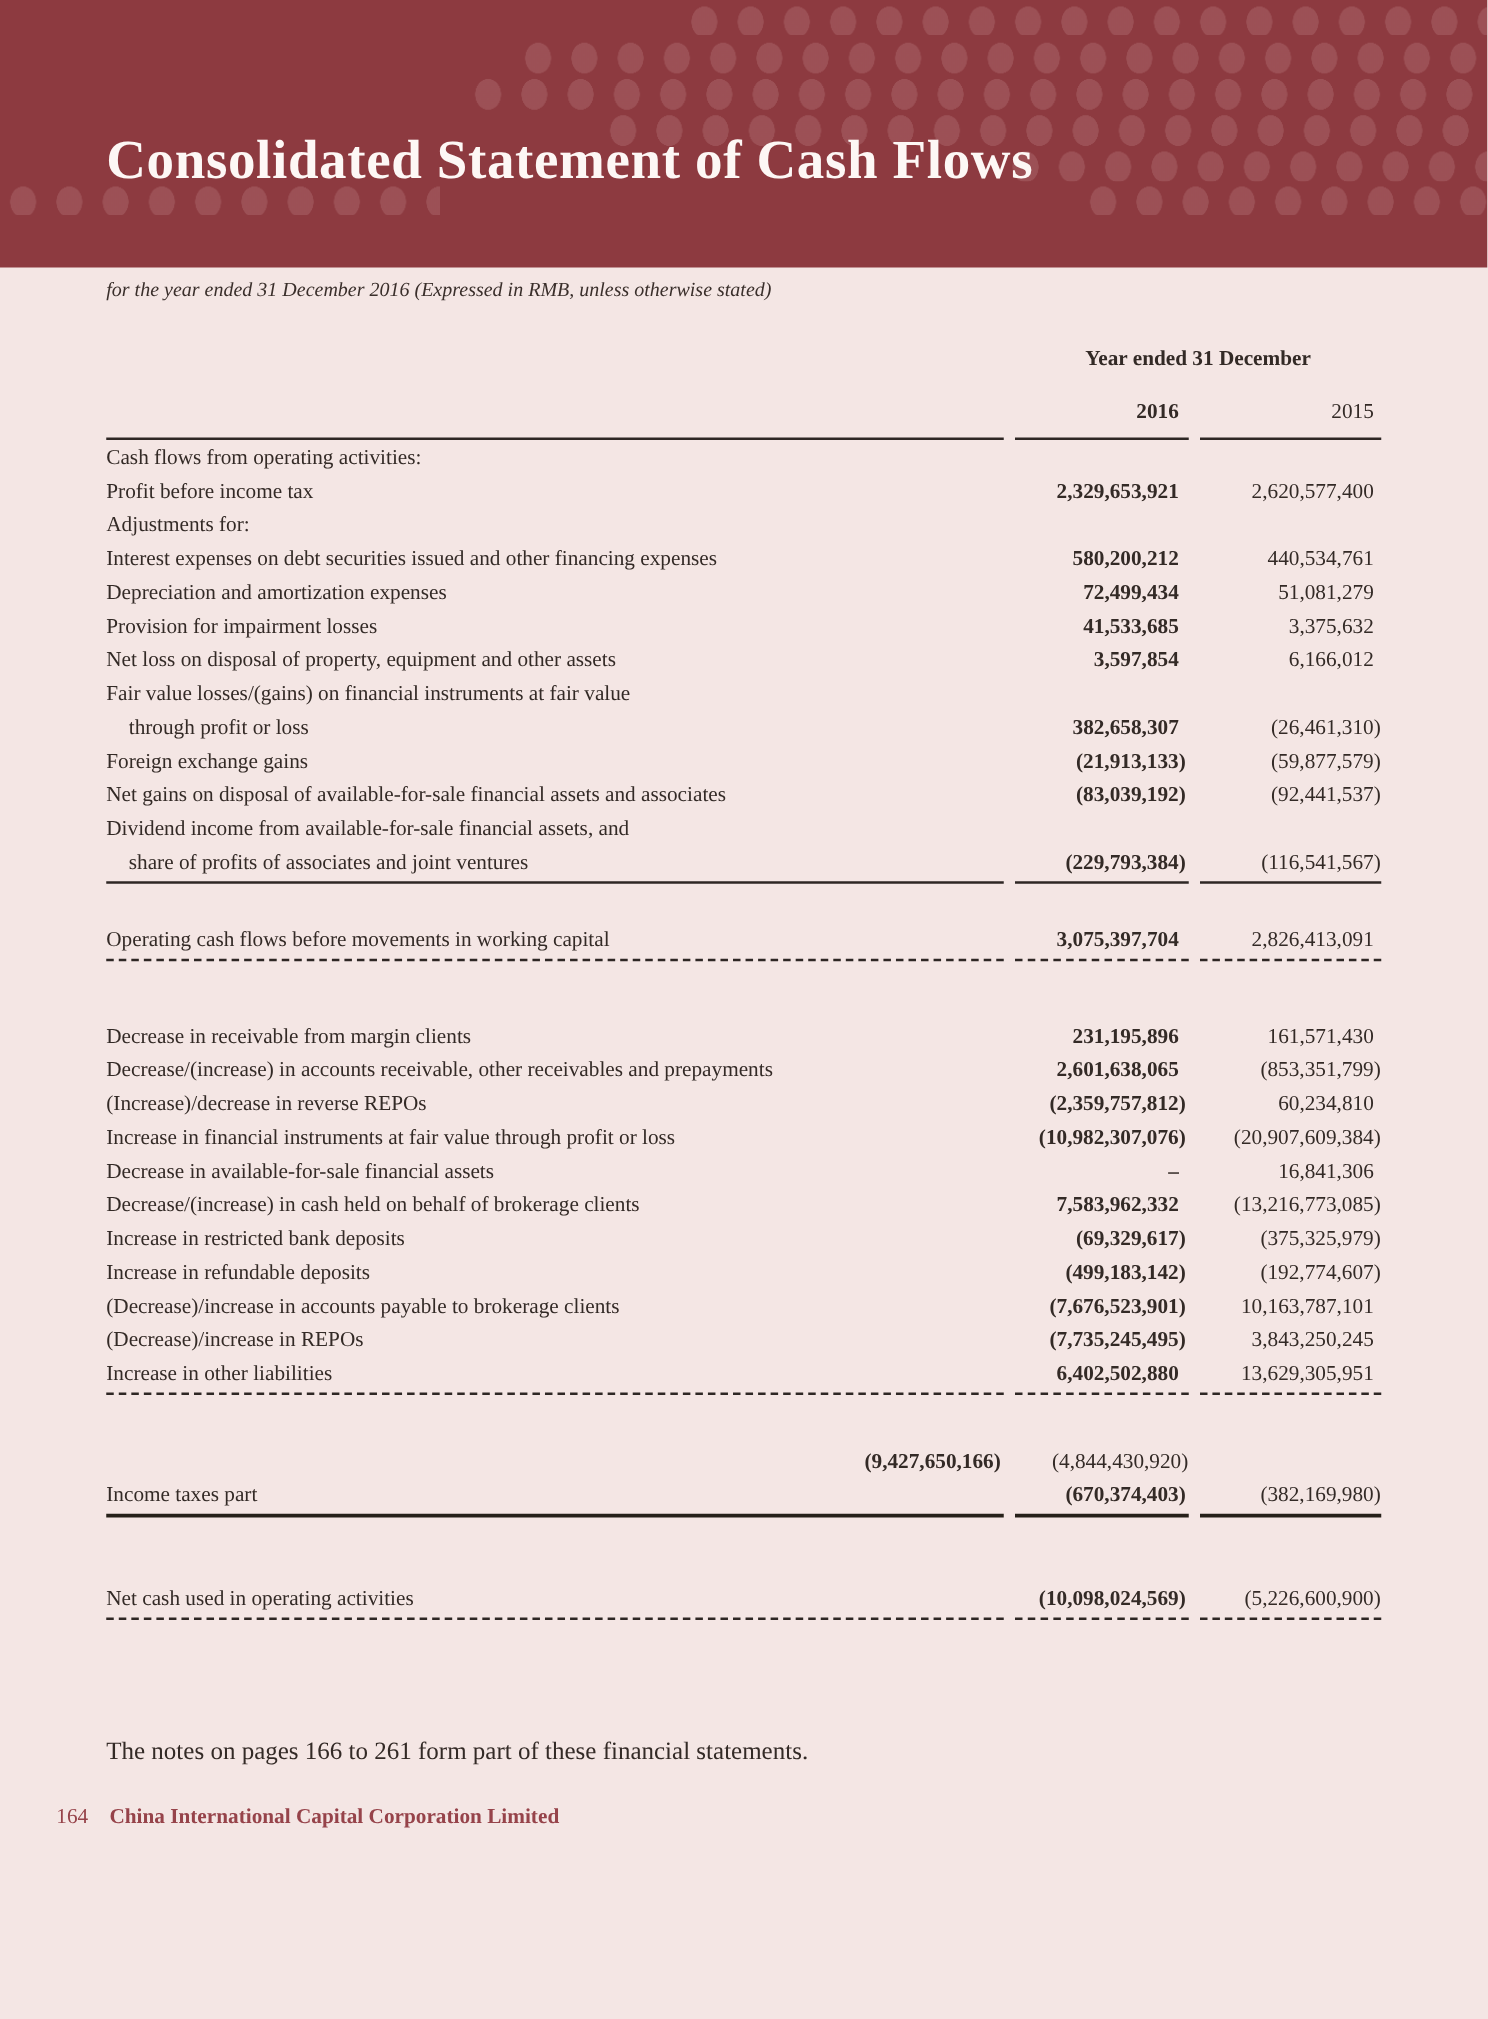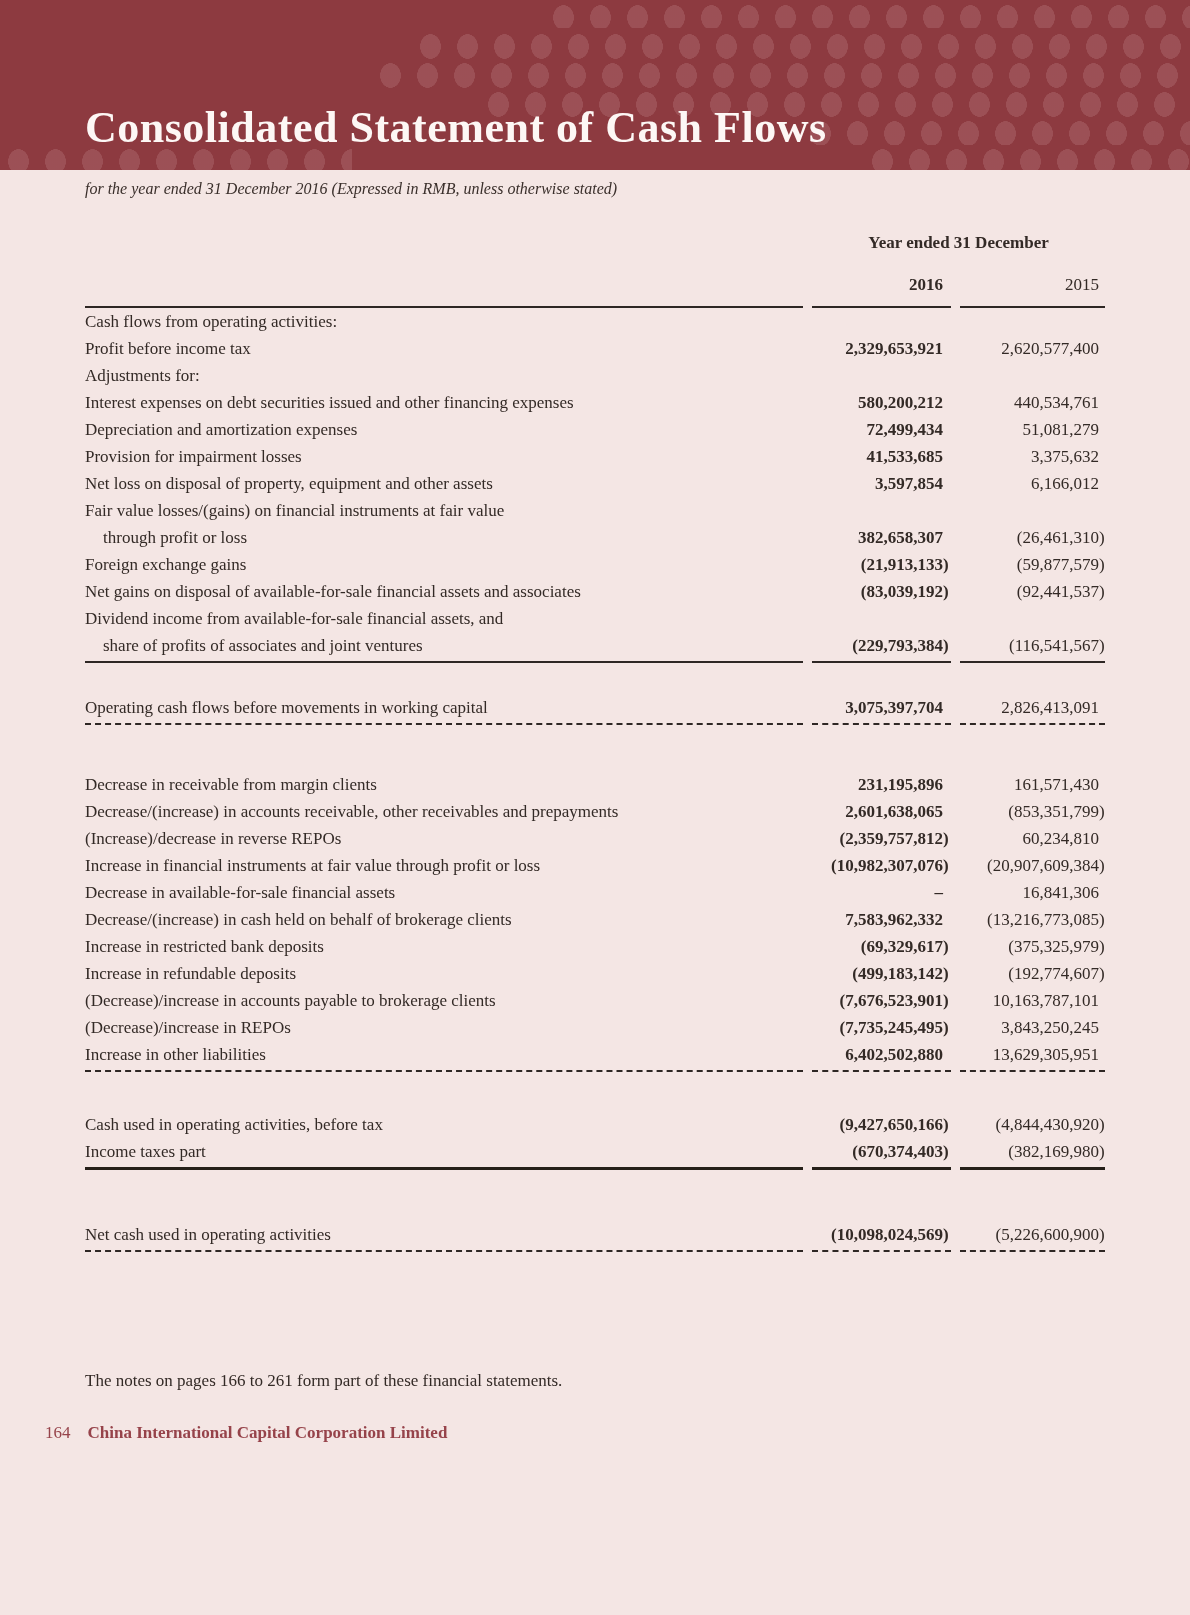--- a/index.html
+++ b/index.html
@@ -7,21 +7,21 @@
     width:1190px;height:1615px;
     background:#f4e6e4;
     font-family:"Liberation Serif","DejaVu Serif",serif;
     color:#332a26;
     position:relative;
     overflow:hidden;
   }
   
   .banner{
     position:relative;
-    width:1190px;height:170px;
+    width:1190px;height:214px;
     background:#8d3a40;
     overflow:hidden;
   }
   .dots{
     position:absolute;
     background-image:radial-gradient(10.5px 12.5px at 50% 50%, rgba(255,232,230,0.13) 97%, rgba(0,0,0,0) 100%);
     background-size:37px 31px;
   }
   .d1{top:2px;left:545px;width:645px;height:26px;}
   .d2{top:31px;left:412px;width:778px;height:28px;}
@@ -63,22 +63,22 @@
   .section.s4{margin-top:51px;}
   .row{height:27px;align-items:center;font-size:17px;}
   .lab{white-space:nowrap;overflow:hidden;}
   .lab.ind{padding-left:18px;}
   .val{text-align:right;white-space:nowrap;}
   .val.v16{font-weight:700;padding-right:8px;}
   .val.v15{padding-right:6px;}
   .hang{display:inline-block;width:0;overflow:visible;}
   
   .notes{
-    margin:118px 85px 0 85px;
-    font-size:17px;line-height:22px;color:#332a26;
+    margin:94px 85px 0 85px;
+    font-size:20px;line-height:22px;color:#332a26;
   }
   .pagefoot{
     margin:30px 14px 0 45px;
     font-size:17px;line-height:22px;
     color:#96434a;
   }
   .pagefoot .pagenum{margin-right:17px;font-weight:400;}
   .pagefoot .company{font-weight:700;}
 </style>
 </head>
@@ -254,21 +254,20 @@
           <div class="val v15">13,629,305,951</div>
         </div>
         <div class="grid3 rule dashed">
           <i></i>
           <i></i>
           <i></i>
         </div>
       </div>
       <div class="section s3">
         <div class="grid3 row">
-          <div class="lab">Cash used in operating activities, before tax</div>
           <div class="val v16">(9,427,650,166<span class="hang">)</span></div>
           <div class="val v15">(4,844,430,920<span class="hang">)</span></div>
         </div>
         <div class="grid3 row">
           <div class="lab">Income taxes part</div>
           <div class="val v16">(670,374,403<span class="hang">)</span></div>
           <div class="val v15">(382,169,980<span class="hang">)</span></div>
         </div>
         <div class="grid3 rule thick">
           <i></i>

